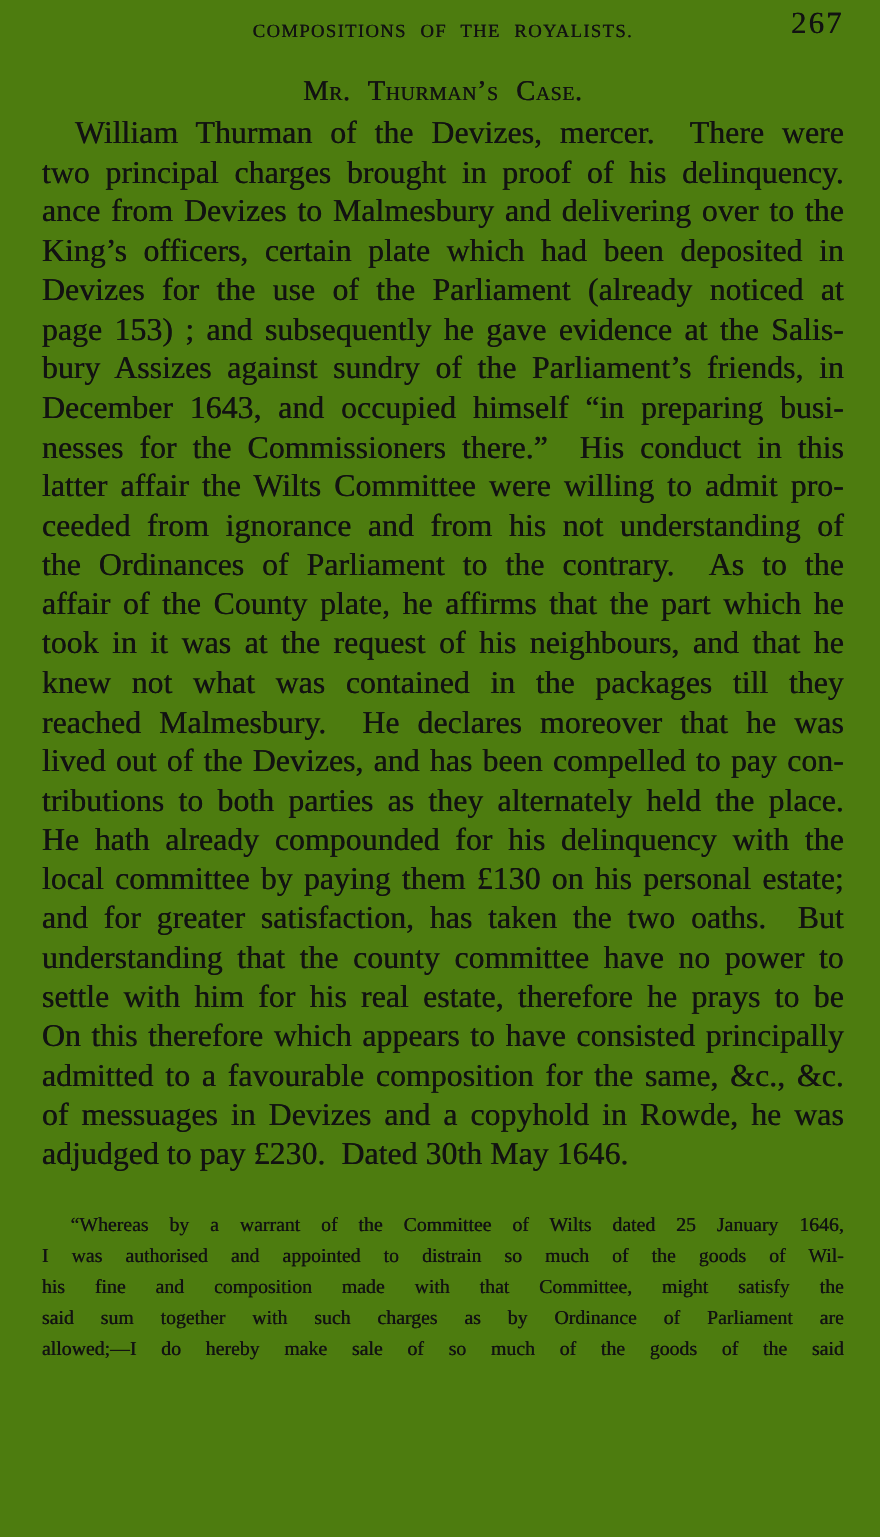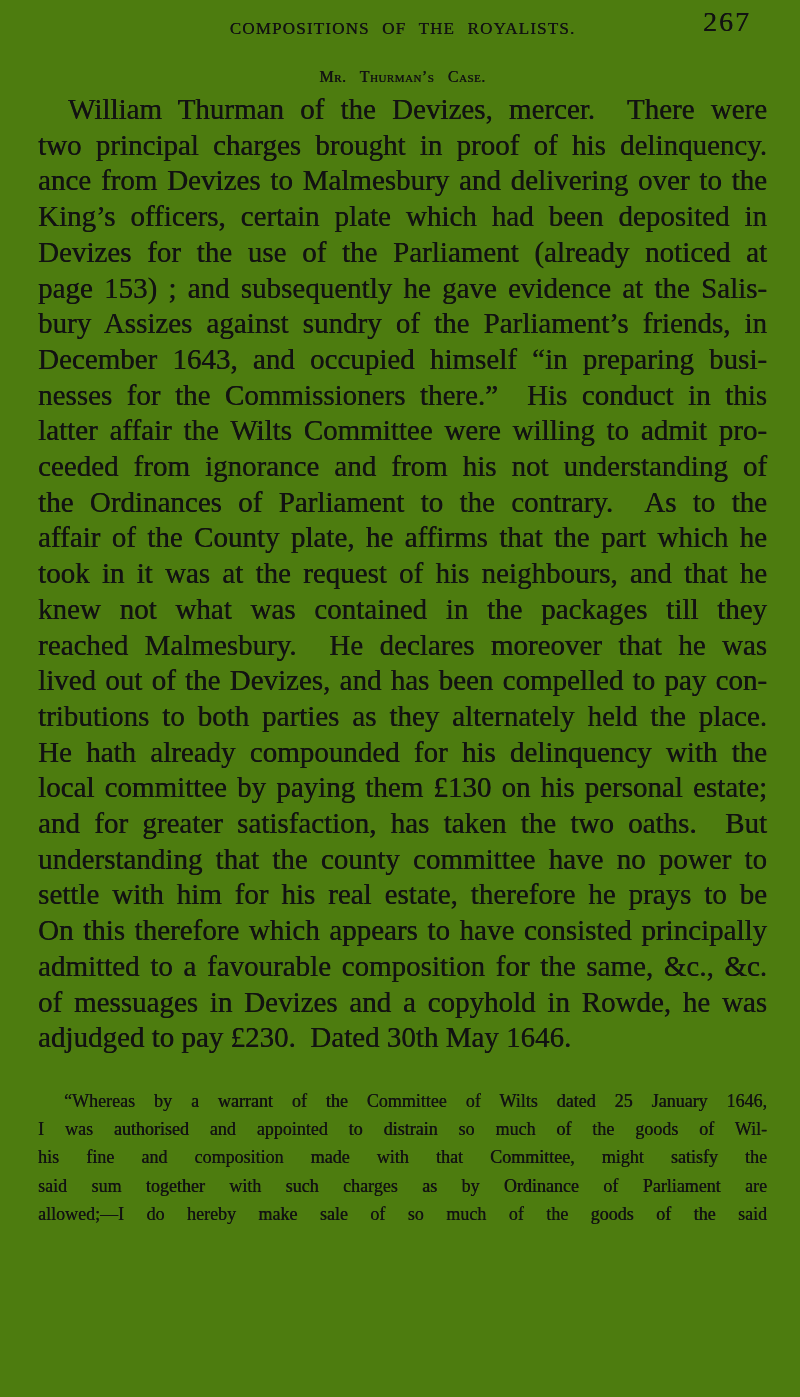--- a/index.html
+++ b/index.html
@@ -29,28 +29,28 @@
   .running-title {
     text-align: center;
     font-size: 17px;
     letter-spacing: 1.2px;
     word-spacing: 7px;
     padding-top: 7px;
   }
   .page-number {
     position: absolute;
     top: 6px;
-    right: 16px;
+    right: 0;
     font-size: 28px;
     letter-spacing: 2px;
   }
   .case-heading {
     margin: 22px 0 6px 0;
     text-align: center;
-    font-size: 16px;
+    font-size: 26px;
     font-weight: normal;
     font-variant: small-caps;
     word-spacing: 9px;
     letter-spacing: 0.5px;
   }
   .body-text {
     font-size: 29px;
     line-height: 35.7px;
   }
   .footnote {

